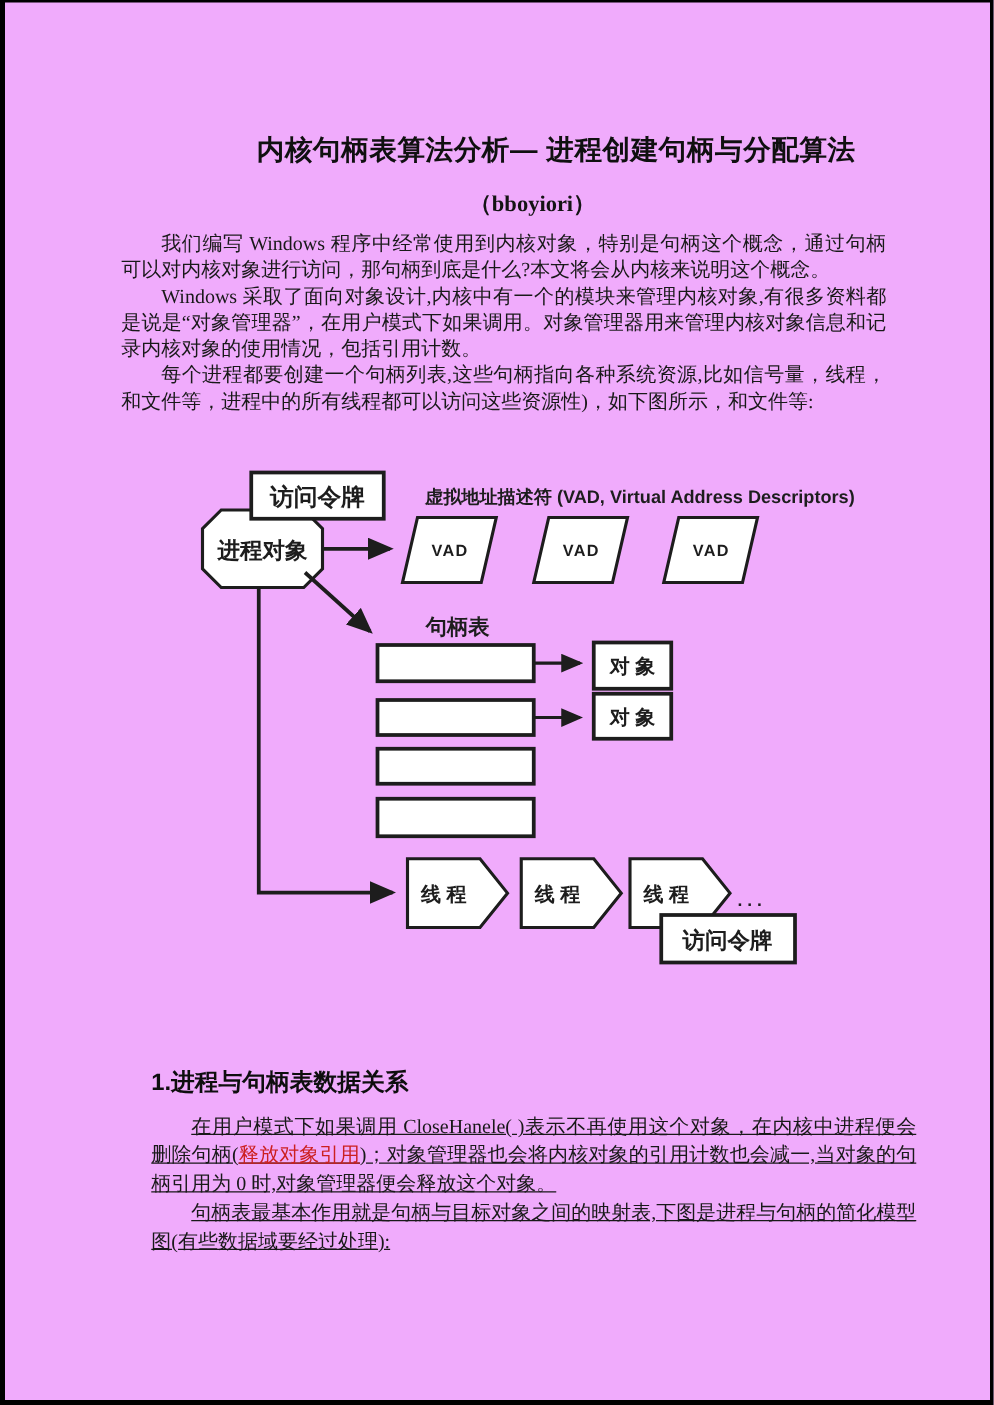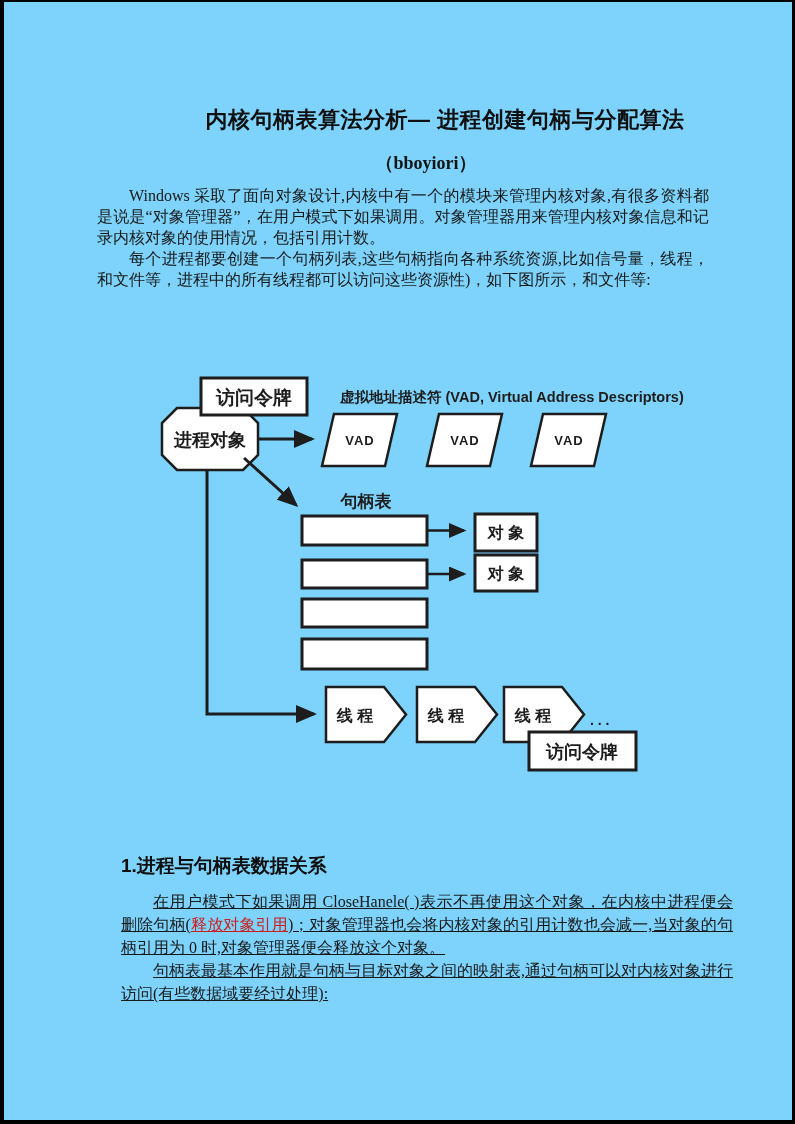--- a/index.html
+++ b/index.html
@@ -1,20 +1,20 @@
 <!DOCTYPE html>
 <html><head>
 <meta charset="utf-8">
 <style>
   html,body{margin:0;padding:0;background:#ffffff;}
   .page{
     position:relative;
     width:795px;height:1124px;
     box-sizing:border-box;
-    background:#7dd3fc;
+    background:#f0abfc;
     border-left:4px solid #000;
     border-top:2px solid #000;
     border-right:3px solid #000;
     border-bottom:4px solid #000;
     overflow:hidden;
     font-family:"Liberation Serif","DejaVu Serif",serif;
     color:#191919;
   }
   .doc-title{
     position:absolute;top:103px;left:0;width:100%;
@@ -62,20 +62,21 @@
 </style>
 </head>
 <body>
 
 <div class="page">
 
   <div class="doc-title">内核句柄表算法分析— 进程创建句柄与分配算法</div>
   <div class="doc-author">（bboyiori）</div>
 
   <div class="intro">
+    <p>我们编写 Windows 程序中经常使用到内核对象，特别是句柄这个概念，通过句柄可以对内核对象进行访问，那句柄到底是什么?本文将会从内核来说明这个概念。</p>
     <p>Windows 采取了面向对象设计,内核中有一个的模块来管理内核对象,有很多资料都是说是“对象管理器”，在用户模式下如果调用。对象管理器用来管理内核对象信息和记录内核对象的使用情况，包括引用计数。</p>
     <p>每个进程都要创建一个句柄列表,这些句柄指向各种系统资源,比如信号量，线程，和文件等，进程中的所有线程都可以访问这些资源性)，如下图所示，和文件等:</p>
   </div>
 
   <svg class="diagram" width="795" height="400" viewBox="0 0 795 400">
     <defs>
       <marker id="ah" markerWidth="7" markerHeight="6" refX="6" refY="3" orient="auto" markerUnits="strokeWidth">
         <path d="M0,0 L7,3 L0,6 z" fill="#1d1d1d"></path>
       </marker>
     </defs>
@@ -122,16 +123,16 @@
     <text class="dtext" x="529" y="346" font-size="16" text-anchor="middle">线 程</text>
     <text class="dtext" x="586" y="350" font-size="14">. . .</text>
 
     <rect class="dbox" x="525" y="357" width="107" height="38"></rect>
     <text class="dtext" x="578" y="383" font-size="18" text-anchor="middle">访问令牌</text>
   </svg>
 
   <div class="section">
     <div class="heading">1.进程与句柄表数据关系</div>
     <p><span>在用户模式下如果调用 CloseHanele( )表示不再使用这个对象，在内核中进程便会删除句柄(</span><a class="red-link">释放对象引用</a><span>)；对象管理器也会将内核对象的引用计数也会减一,当对象的句柄引用为 0 时,对象管理器便会释放这个对象。</span></p>
-    <p>句柄表最基本作用就是句柄与目标对象之间的映射表,通过句柄可以对内核对象进行访问(有些数据域要经过处理):</p>
+    <p>句柄表最基本作用就是句柄与目标对象之间的映射表,下图是进程与句柄的简化模型图(有些数据域要经过处理):</p>
   </div>
 
 </div>
 
 </body></html>

